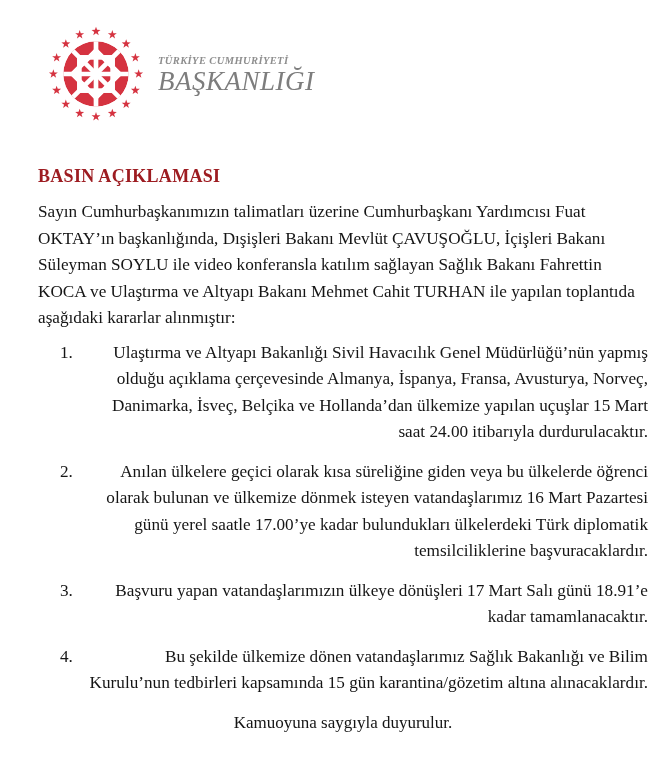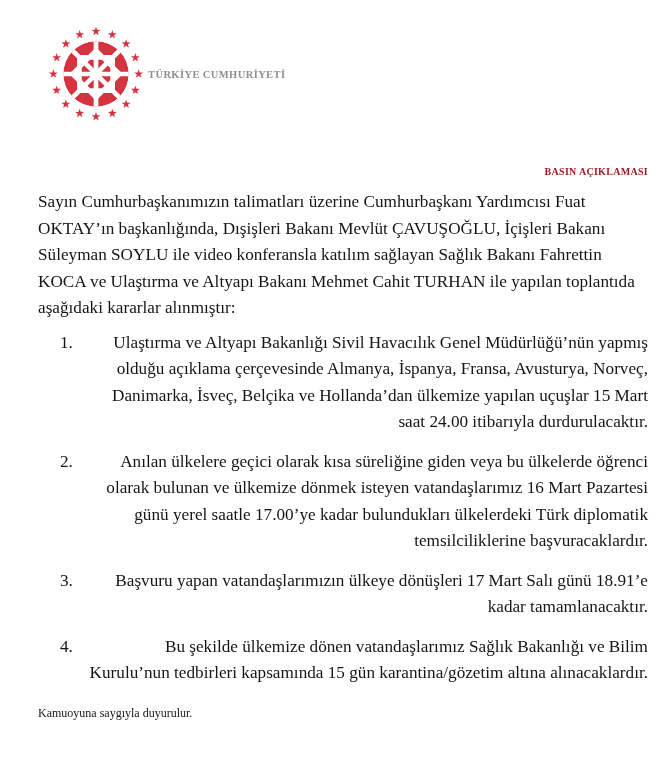--- a/index.html
+++ b/index.html
@@ -37,24 +37,26 @@
 
   .emblem {
     width: 104px;
     height: 104px;
     flex: 0 0 104px;
     position: relative;
   }
   .emblem svg { display: block; width: 104px; height: 104px; }
 
   .logotype {
+    margin-left: 10px;
     display: flex;
     flex-direction: column;
     justify-content: center;
     padding-top: 2px;
+    font-style: italic;
   }
   .logotype .line-small {
     font-family: "Liberation Serif", "DejaVu Serif", serif;
     font-size: 10.5px;
     letter-spacing: 0.4px;
     color: #8e8e8e;
     line-height: 13.5px;
     font-weight: 700;
     white-space: nowrap;
   }
@@ -70,25 +72,24 @@
   .logotype .line-big.first { margin-top: 4px; }
 
   
   .content {
     padding: 0 22px 0 38px;
   }
 
   .press-title {
     color: #9d1c21;
     font-weight: 700;
-    font-size: 10px;
+    font-size: 18px;
     letter-spacing: 0.3px;
     margin: 48px 0 12px 0;
     font-family: "Liberation Serif", "DejaVu Serif", serif;
-    text-align: right;
   }
 
   .intro {
     font-size: 17.2px;
     line-height: 26.5px;
     margin: 0 0 8px 0;
     text-align: left;
     color: #151515;
     max-width: 612px;
   }
@@ -116,24 +117,25 @@
     left: 22px;
     top: 0;
     width: 20px;
     text-align: left;
     font-size: 17.2px;
     line-height: 26.5px;
     color: #151515;
   }
 
   .closing {
-    font-size: 12px;
+    font-size: 17px;
     line-height: 26.5px;
     margin: 9px 0 0 0;
     color: #151515;
+    text-align: center;
   }
 </style>
 </head>
 <body>
 
 <div class="page">
 
   <div class="letterhead">
 
     <div class="emblem">
@@ -178,20 +180,21 @@
 
             <rect x="68" y="68" width="64" height="64"></rect>
             <rect x="68" y="68" width="64" height="64" transform="rotate(45 100 100)"></rect>
           </g>
         </g>
       </svg>
     </div>
 
     <div class="logotype">
       <div class="line-small">TÜRKİYE CUMHURİYETİ</div>
+      <div class="line-big">BAŞKANLIĞI</div>
     </div>
 
   </div>
 
   <div class="content">
 
     <div class="press-title">BASIN AÇIKLAMASI</div>
 
     <p class="intro">Sayın Cumhurbaşkanımızın talimatları üzerine Cumhurbaşkanı Yardımcısı Fuat OKTAY’ın başkanlığında, Dışişleri Bakanı Mevlüt ÇAVUŞOĞLU, İçişleri Bakanı Süleyman SOYLU ile video konferansla katılım sağlayan Sağlık Bakanı Fahrettin KOCA ve Ulaştırma ve Altyapı Bakanı Mehmet Cahit TURHAN ile yapılan toplantıda aşağıdaki kararlar alınmıştır:</p>
 

